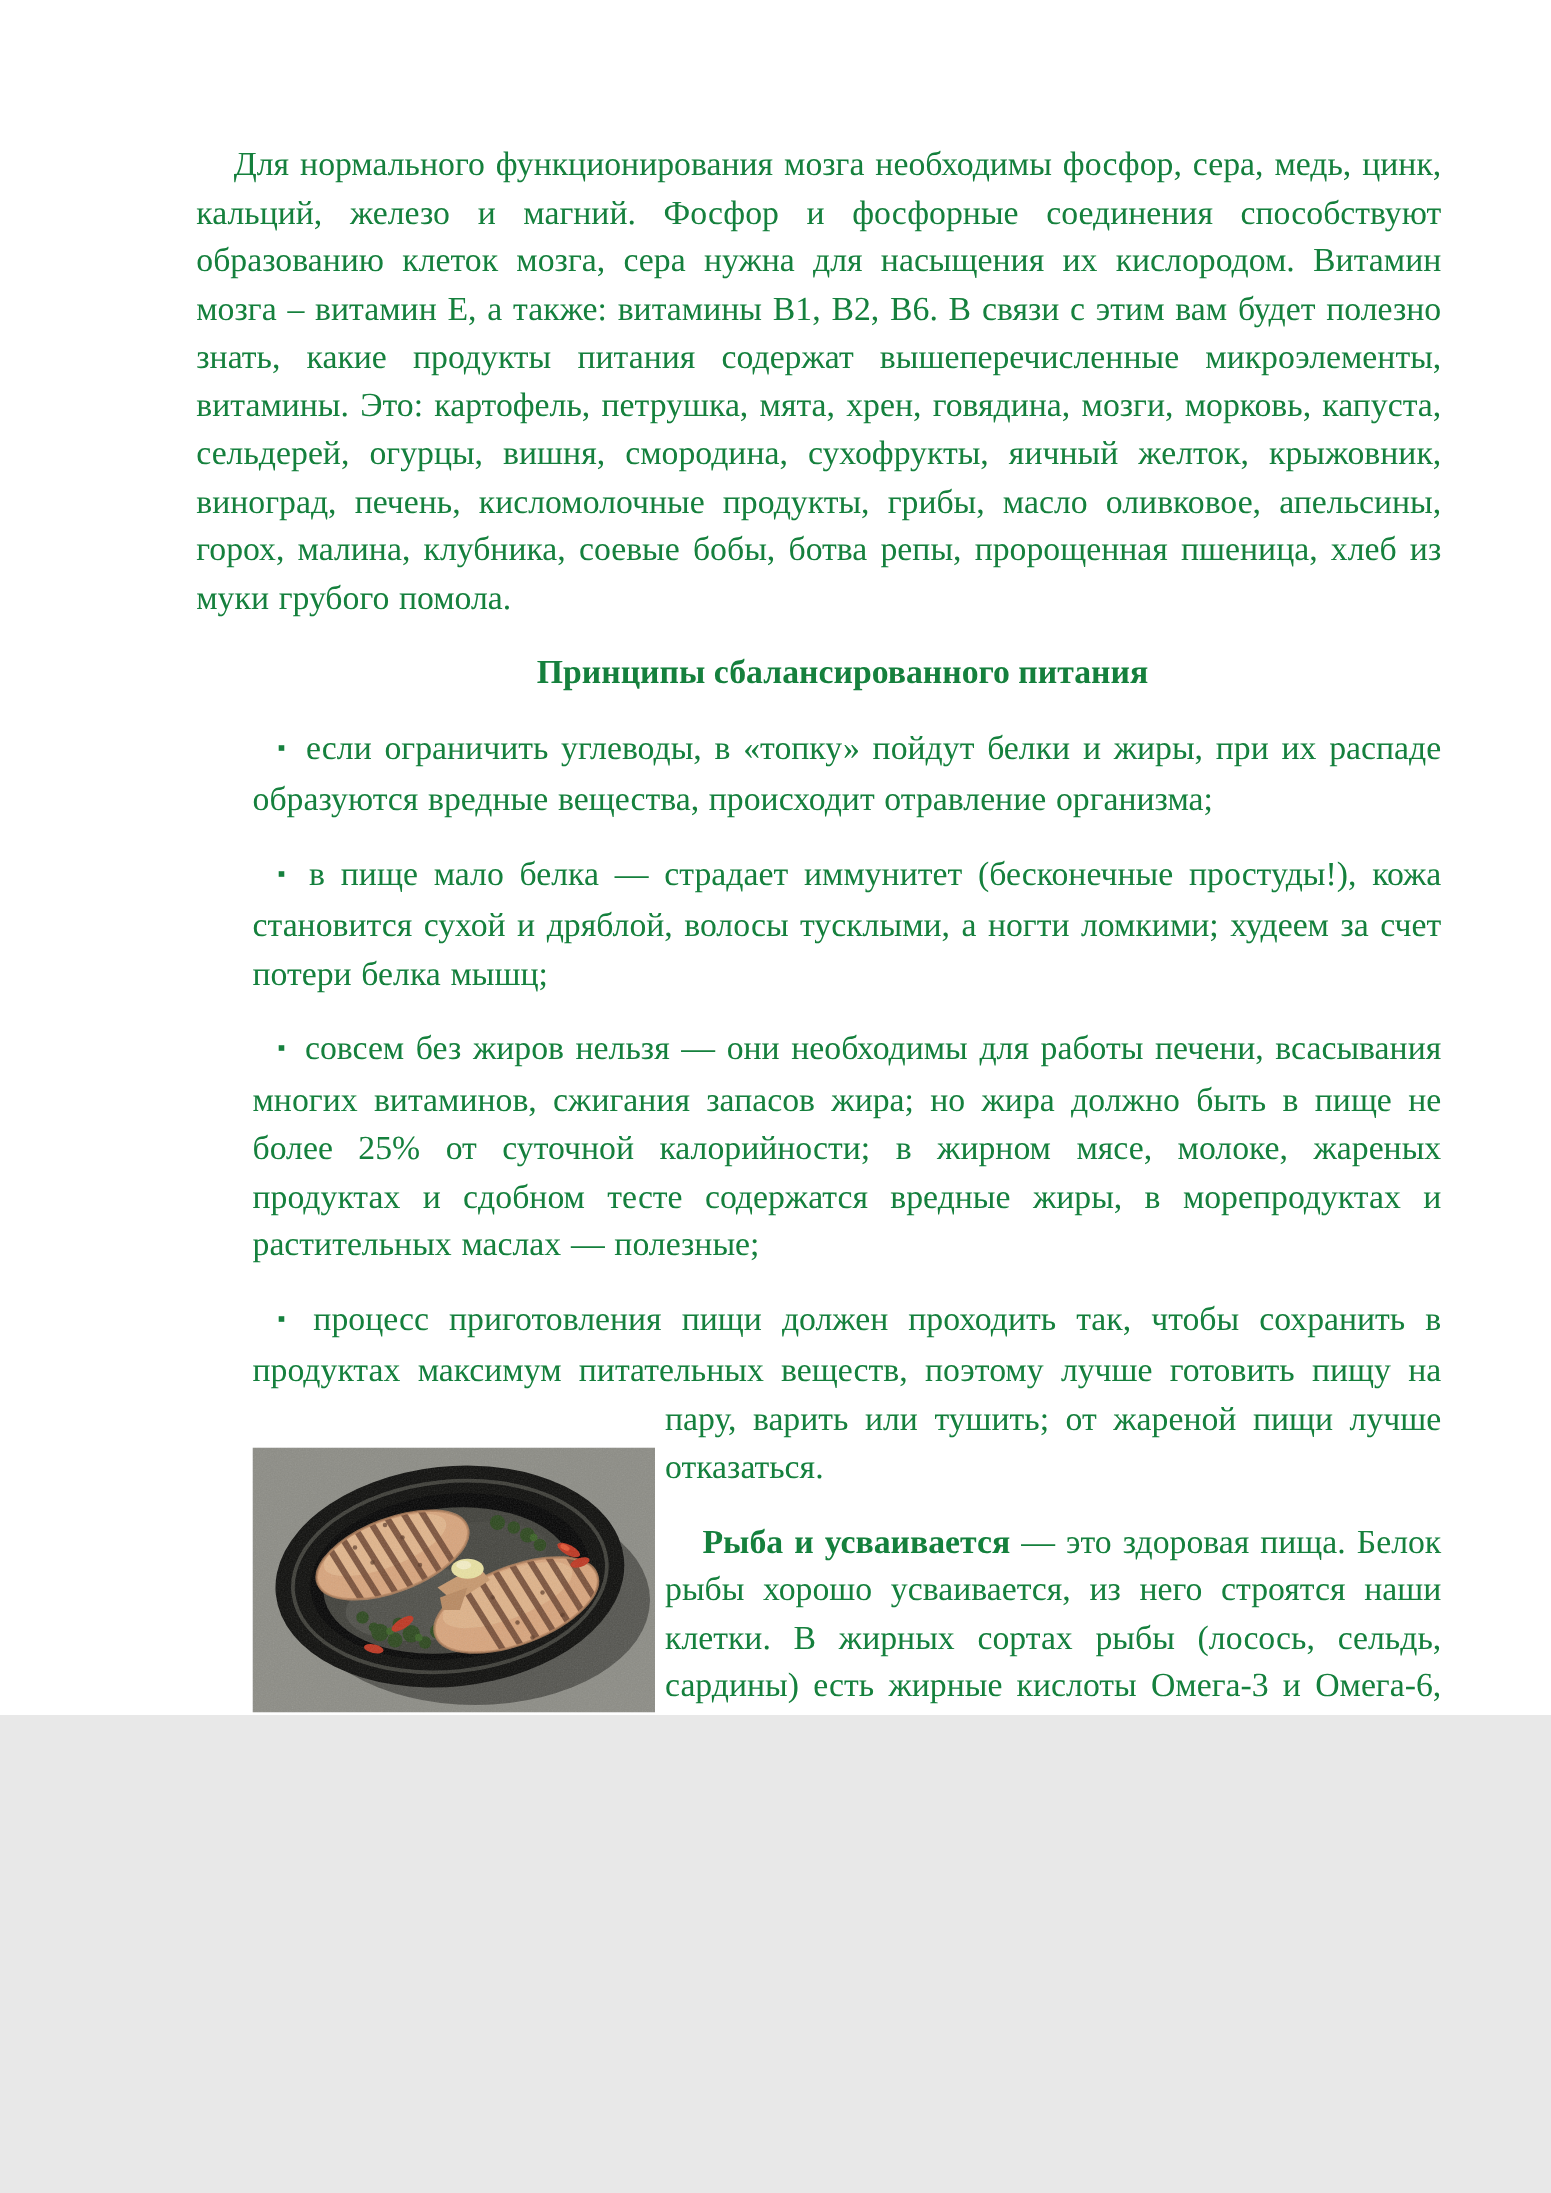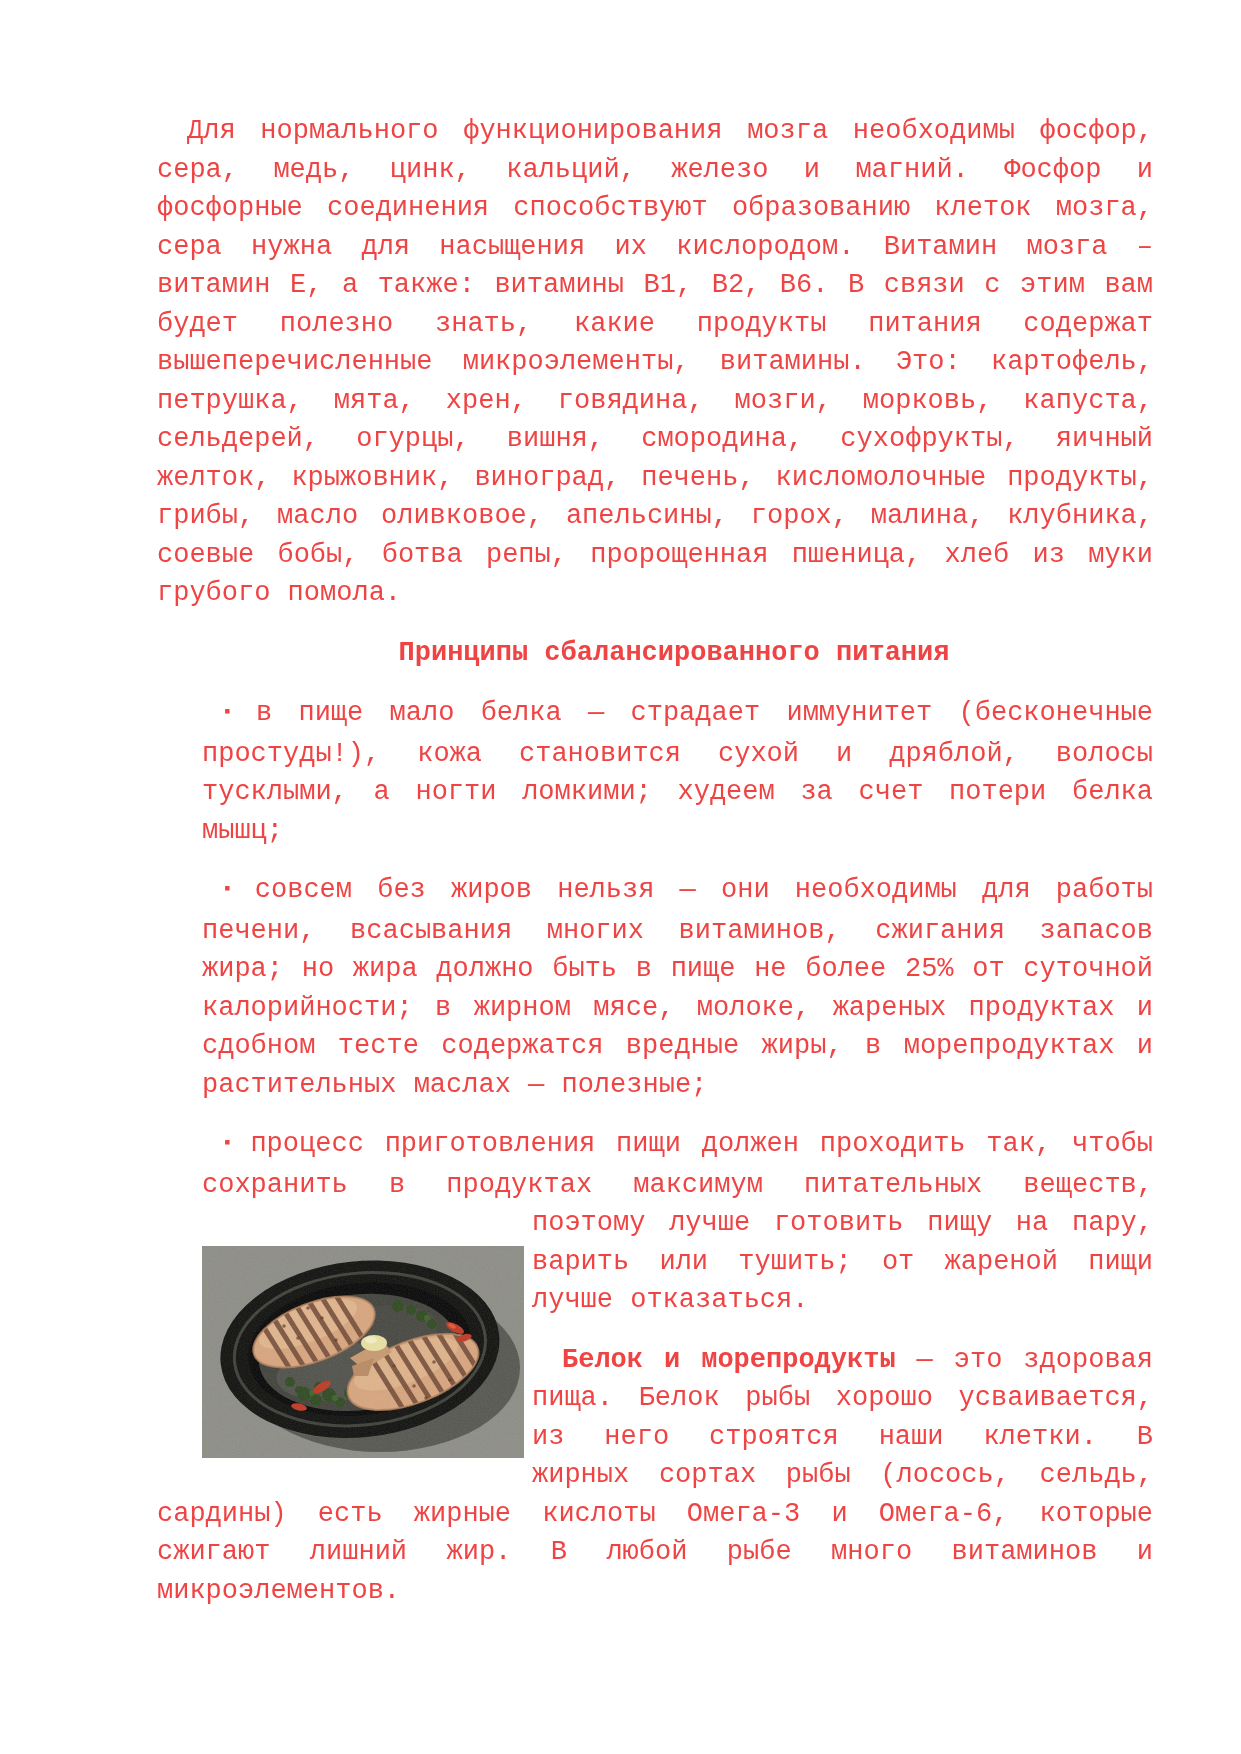--- a/index.html
+++ b/index.html
@@ -1,24 +1,24 @@
 <!DOCTYPE html>
 <html lang="ru"><head>
 <meta charset="utf-8">
 <style>
   html, body { margin: 0; padding: 0; }
   body { background: #e8e8e8; }
   .page {
     position: relative;
     width: 1241px;
-    height: 1754px;
+    height: 1372px;
     background: #ffffff;
     overflow: hidden;
-    font-family: Liberation Mono, monospace;
-    color: #ef4444;
+    font-family: Liberation Serif, serif;
+    color: #15803d;
   }
   .content {
     position: absolute;
     left: 157px;
     top: 112px;
     width: 996px;
   }
   .p {
     font-size: 27px;
     line-height: 38.5px;
@@ -57,20 +57,23 @@
 </head>
 <body>
 
 <div class="page">
   <div class="content">
 
     <p class="p indent">Для нормального функционирования мозга необходимы фосфор, сера, медь, цинк, кальций, железо и магний. Фосфор и фосфорные соединения способствуют образованию клеток мозга, сера нужна для насыщения их кислородом. Витамин мозга – витамин Е, а также: витамины В1, В2, В6. В связи с этим вам будет полезно знать, какие продукты питания содержат вышеперечисленные микроэлементы, витамины. Это: картофель, петрушка, мята, хрен, говядина, мозги, морковь, капуста, сельдерей, огурцы, вишня, смородина, сухофрукты, яичный желток, крыжовник, виноград, печень, кисломолочные продукты, грибы, масло оливковое, апельсины, горох, малина, клубника, соевые бобы, ботва репы, пророщенная пшеница, хлеб из муки грубого помола.</p>
 
     <h2 class="heading">Принципы сбалансированного питания</h2>
 
+    <p class="p bullet">
+      <span class="marker">▪</span><span>если ограничить углеводы, в «топку» пойдут белки и жиры, при их распаде образуются вредные вещества, происходит отравление организма;</span>
+    </p>
 
     <p class="p bullet">
       <span class="marker">▪</span><span>в пище мало белка — страдает иммунитет (бесконечные простуды!), кожа становится сухой и дряблой, волосы тусклыми, а ногти ломкими; худеем за счет потери белка мышц;</span>
     </p>
 
     <p class="p bullet">
       <span class="marker">▪</span><span>совсем без жиров нельзя — они необходимы для работы печени, всасывания многих витаминов, сжигания запасов жира; но жира должно быть в пище не более 25% от суточной калорийности; в жирном мясе, молоке, жареных продуктах и сдобном тесте содержатся вредные жиры, в морепродуктах и растительных маслах — полезные;</span>
     </p>
 
     <p class="p bullet">
@@ -189,17 +192,17 @@
 
           <ellipse cx="172" cy="97" rx="13" ry="8" fill="#e9e2a3"></ellipse>
           <ellipse cx="169" cy="94" rx="6" ry="3.5" fill="#f4eec6"></ellipse>
 
           <rect width="322" height="212" filter="url(#grain)" opacity="0.16"></rect>
         </svg>
       </span><span>готовить пищу на пару, варить или тушить; от жареной пищи лучше отказаться.</span>
     </p>
 
     <p class="p fish">
-      <b>Белок и морепродукты</b><span> — это здоровая пища. Белок рыбы хорошо усваивается, из него строятся наши клетки. В жирных сортах рыбы (лосось, сельдь, сардины) есть жирные кислоты Омега-3 и Омега-6, которые сжигают лишний жир. В любой рыбе много витаминов и микроэлементов.</span>
+      <b>Рыба и усваивается</b><span> — это здоровая пища. Белок рыбы хорошо усваивается, из него строятся наши клетки. В жирных сортах рыбы (лосось, сельдь, сардины) есть жирные кислоты Омега-3 и Омега-6, которые сжигают лишний жир. В любой рыбе много витаминов и микроэлементов.</span>
     </p>
 
   </div>
 </div>
 
 </body></html>

